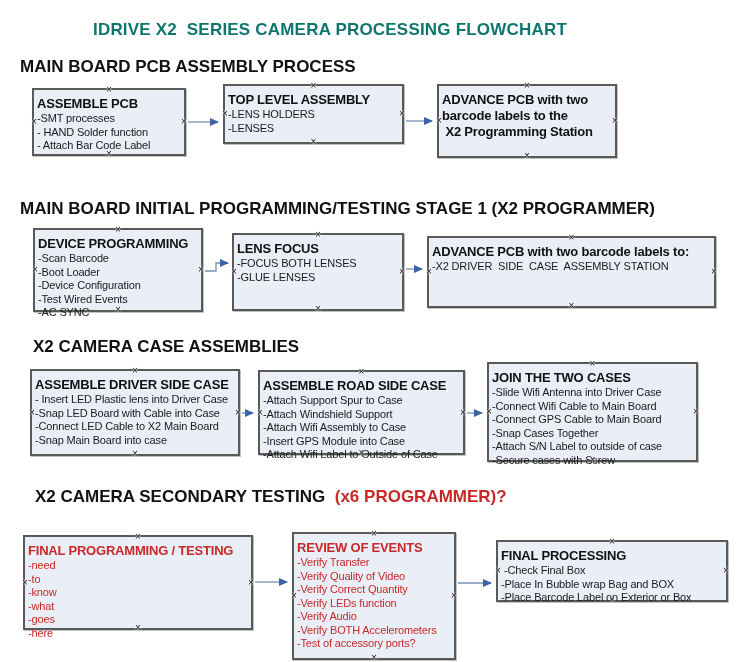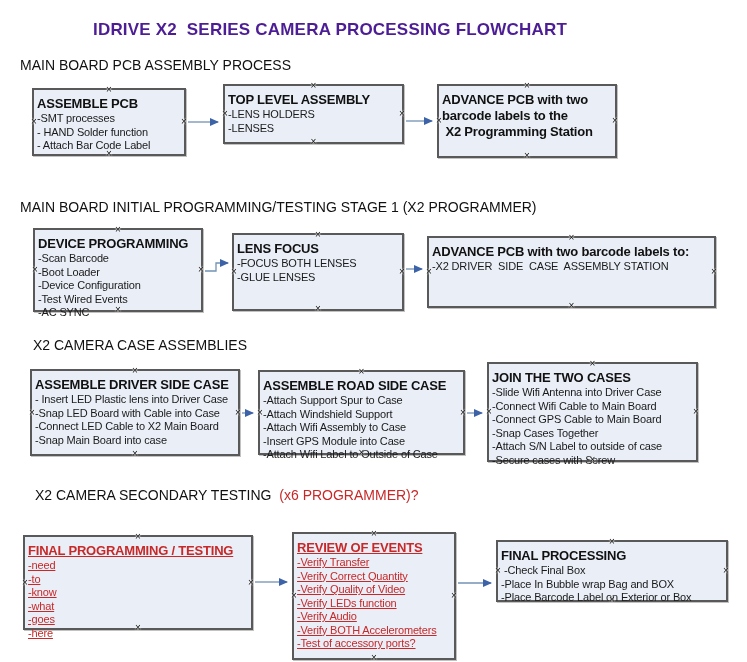--- a/index.html
+++ b/index.html
@@ -4,39 +4,39 @@
 <style>
   html,body{margin:0;padding:0;background:#fff;}
   #page{
     position:relative;width:747px;height:662px;background:#ffffff;
     font-family:"Liberation Sans",sans-serif;overflow:hidden;
     --red:#c82828;--box-fill:#e9eef7;--box-border:#595959;
     --arrow-line:#7292b5;--arrow-head:#3c62a8;
   }
   .page-title{
     position:absolute;left:0;top:20px;width:660px;text-align:center;
-    font-size:17px;font-weight:bold;color:#4c1d95;white-space:pre;letter-spacing:.2px;
+    font-size:17px;font-weight:bold;color:#0f766e;white-space:pre;letter-spacing:.2px;
   }
   .sec-heading{
-    position:absolute;font-size:14px;font-weight:normal;color:#111;white-space:pre;
+    position:absolute;font-size:17px;font-weight:bold;color:#111;white-space:pre;
   }
   .sec-heading .red{color:var(--red);}
   .fc-box{
     position:absolute;background:var(--box-fill);border:2px solid var(--box-border);
     box-sizing:border-box;overflow:visible;box-shadow:1px 1px 0 rgba(120,120,120,.45);
   }
   .fc-heading{
     font-size:13px;font-weight:bold;color:#111;padding:6px 2px 0 3px;
     line-height:16px;white-space:pre-wrap;letter-spacing:-.2px;
   }
   .fc-item{
     font-size:11px;color:#1a1a1a;line-height:13.5px;padding-left:3px;
     white-space:pre-wrap;letter-spacing:-.15px;
   }
-  .fc-box.red .fc-heading,.fc-box.red .fc-item{color:var(--red);text-decoration:underline;}
+  .fc-box.red .fc-heading,.fc-box.red .fc-item{color:var(--red);}
   .handle{
     position:absolute;transform:translate(-50%,-55%);font-size:10px;line-height:1;
     color:#111;text-shadow:0 0 2px #fff,0 0 2px #fff;pointer-events:none;font-weight:400;
   }
   #arrows{position:absolute;left:0;top:0;pointer-events:none;}
   #arrows path{stroke:var(--arrow-line);stroke-width:1.3;fill:none;}
   #arrows marker path{fill:var(--arrow-head);stroke:none;}
 </style>
 </head>
 <body>
@@ -154,22 +154,22 @@
     <div class="fc-item">-goes</div>
     <div class="fc-item">-here</div>
   <span class="handle" style="left: 50%; top: 0%;">×</span>
       <span class="handle" style="left: 50%; top: 100%;">×</span>
       <span class="handle" style="left: 0%; top: 50%;">×</span>
       <span class="handle" style="left: 100%; top: 50%;">×</span>
     </div>
   <div class="fc-box red" style="left:292px;top:532px;width:164px;height:128px">
     <div class="fc-heading">REVIEW OF EVENTS</div>
     <div class="fc-item">-Verify Transfer</div>
+    <div class="fc-item">-Verify Quality of Video</div>
     <div class="fc-item">-Verify Correct Quantity</div>
-    <div class="fc-item">-Verify Quality of Video</div>
     <div class="fc-item">-Verify LEDs function</div>
     <div class="fc-item">-Verify Audio</div>
     <div class="fc-item">-Verify BOTH Accelerometers</div>
     <div class="fc-item">-Test of accessory ports?</div>
   <span class="handle" style="left: 50%; top: 0%;">×</span>
       <span class="handle" style="left: 50%; top: 100%;">×</span>
       <span class="handle" style="left: 0%; top: 50%;">×</span>
       <span class="handle" style="left: 100%; top: 50%;">×</span>
     </div>
   <div class="fc-box" style="left:496px;top:540px;width:232px;height:62px">

